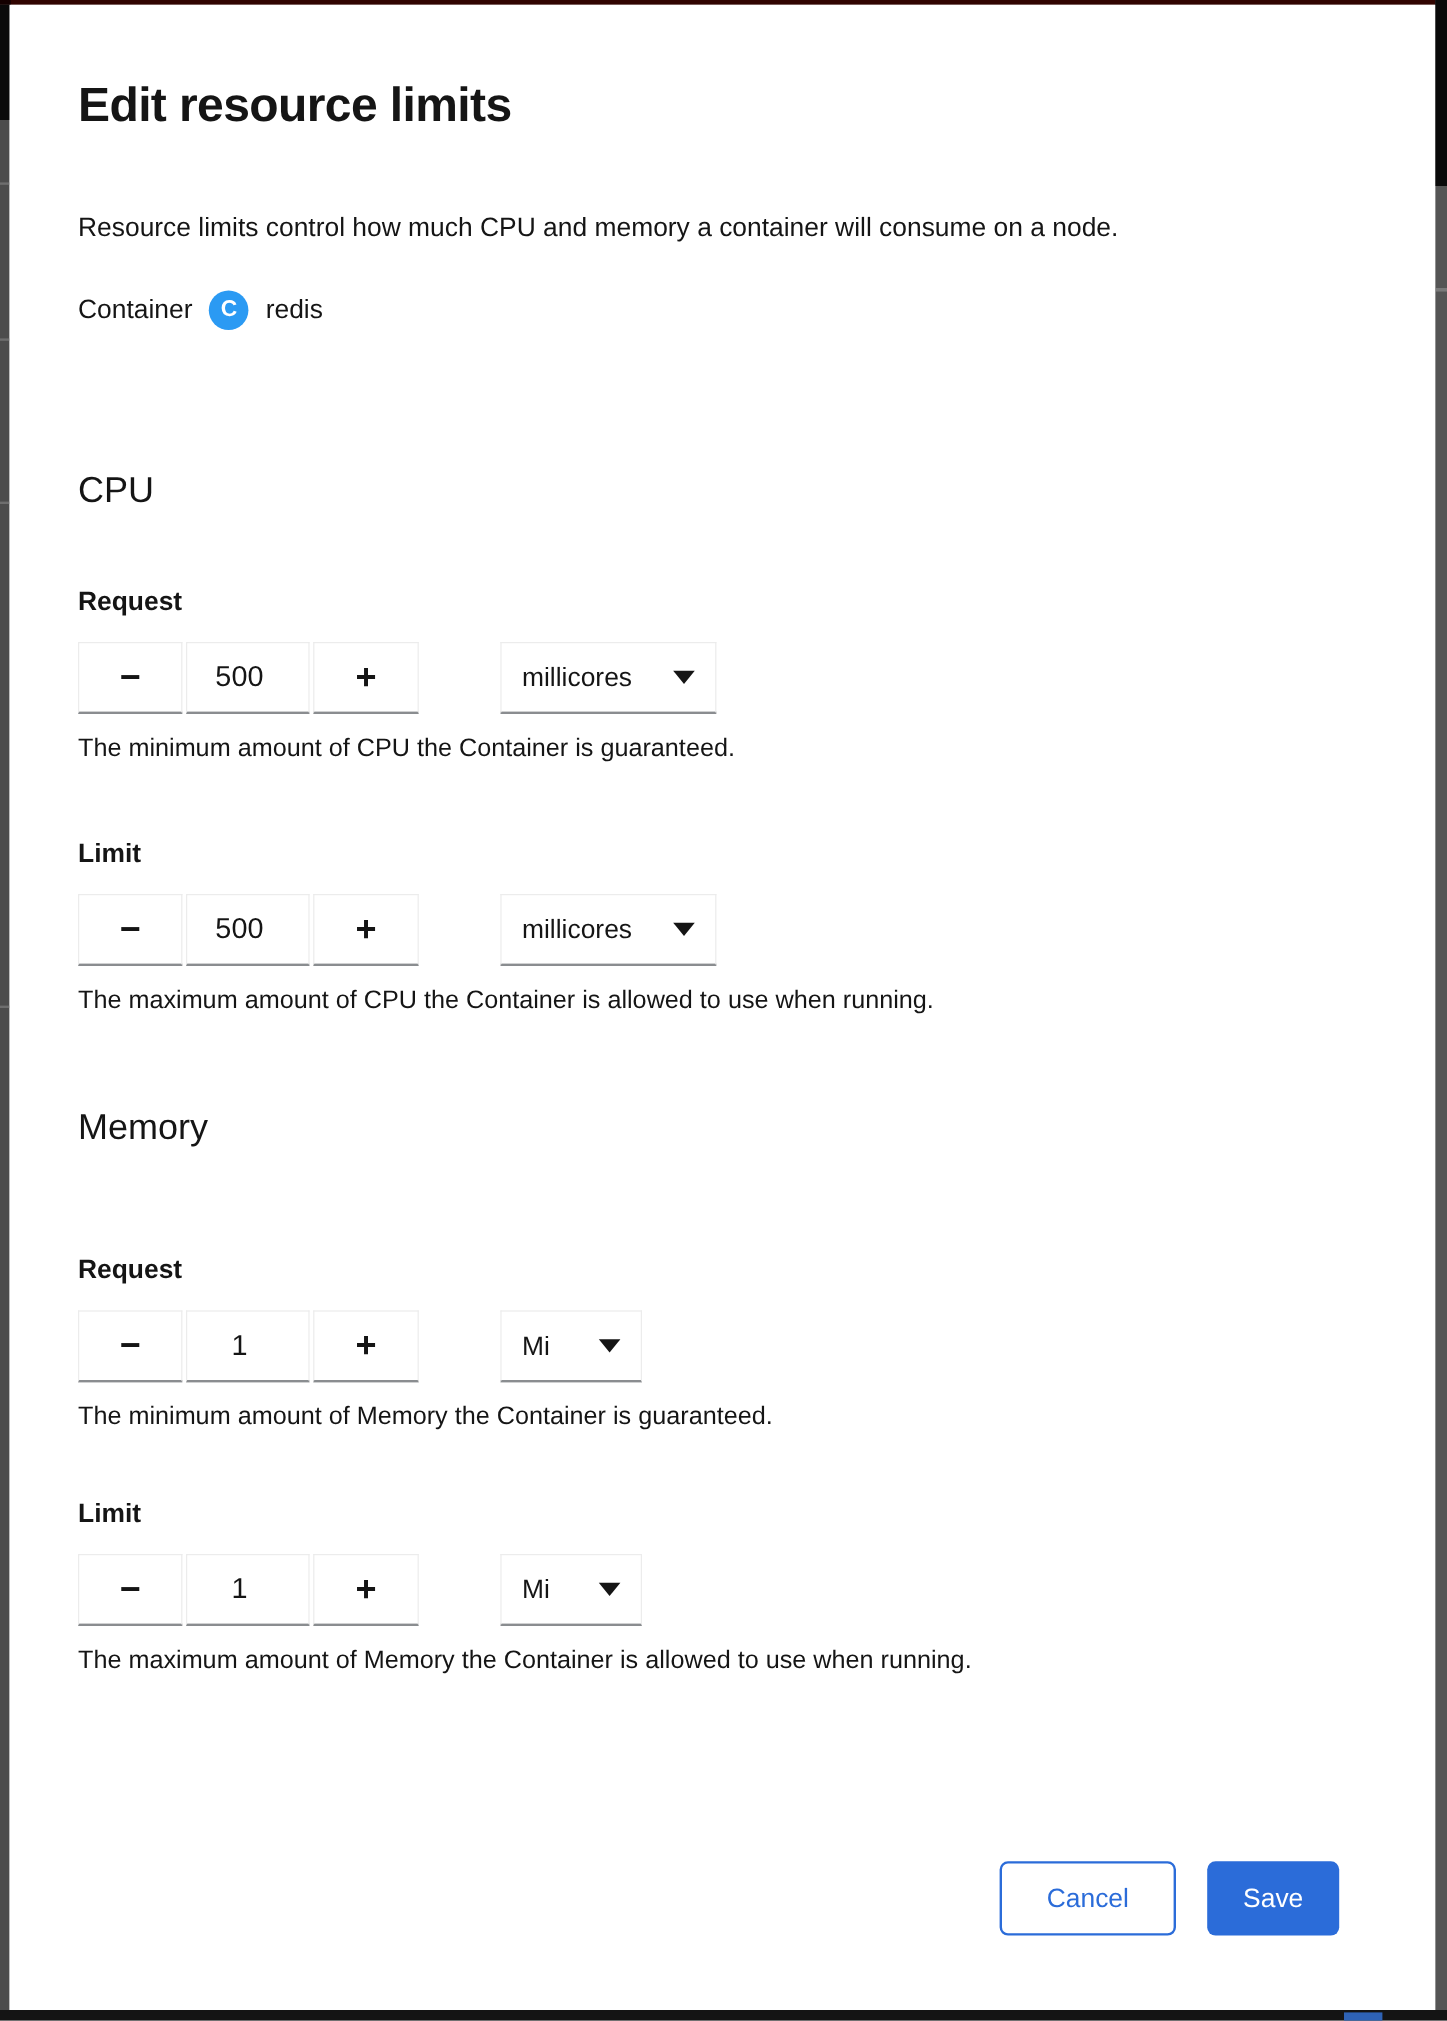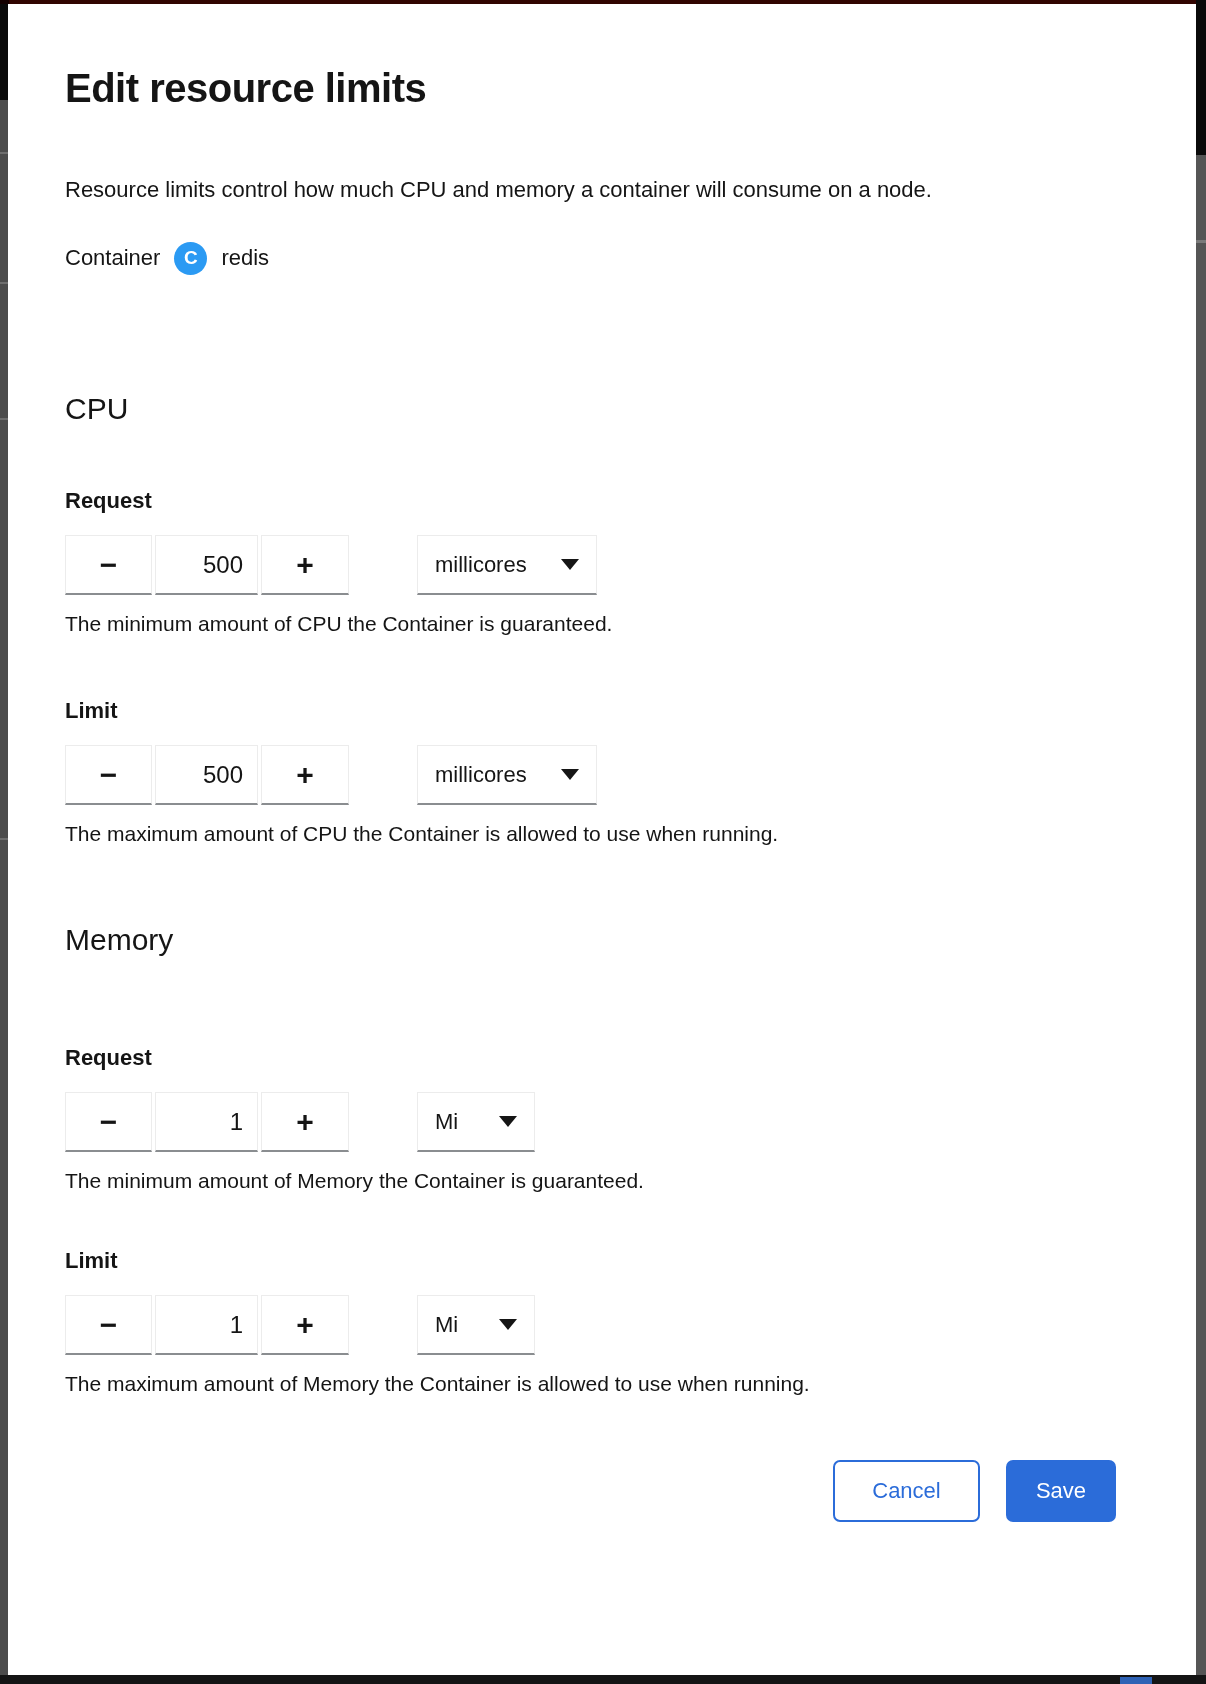--- a/index.html
+++ b/index.html
@@ -74,41 +74,41 @@
     height:60px; background:#ffffff;
     border:1px solid #ececec; border-bottom:2px solid #8a8d90;
   }
   .btn-step {
     width:87px; display:flex; align-items:center; justify-content:center;
     font-size:30px; font-weight:700; color:#151515; cursor:pointer;
   }
   .btn-plus { width:88px; }
   .num-input {
     width:103px; font-family:"Liberation Sans","DejaVu Sans",sans-serif;
-    font-size:24px; color:#151515; text-align:right; padding-right:14px;
+    font-size:24px; color:#151515; text-align:center; padding-right:14px;
     outline:none;
   }
   .unit-select {
     margin-left:68px;
     display:flex; align-items:center; justify-content:space-between;
     padding:0 17px 0 17px; cursor:pointer;
   }
   .u-wide   { width:180px; }
   .u-narrow { width:118px; }
   .unit-text { font-size:22px; }
   .caret-down {
     width:0; height:0;
     border-left:9px solid transparent; border-right:9px solid transparent;
     border-top:11px solid #151515;
     margin-left:14px;
   }
   .field-help { margin-top:15px; font-size:21px; line-height:1.3; }
 
   
-  .footer { position:absolute; top:1456px; left:0; width:1188px; height:62px; }
+  .footer { position:absolute; top:1547px; left:0; width:1188px; height:62px; }
   .btn {
     position:absolute; height:62px; border-radius:7px;
     font-family:"Liberation Sans","DejaVu Sans",sans-serif;
     font-size:22px; display:flex; align-items:center; justify-content:center;
     cursor:pointer;
   }
   .btn-cancel {
     left:825px; width:147px;
     background:#ffffff; color:#2b6cd9; border:2px solid #2b6cd9;
   }

